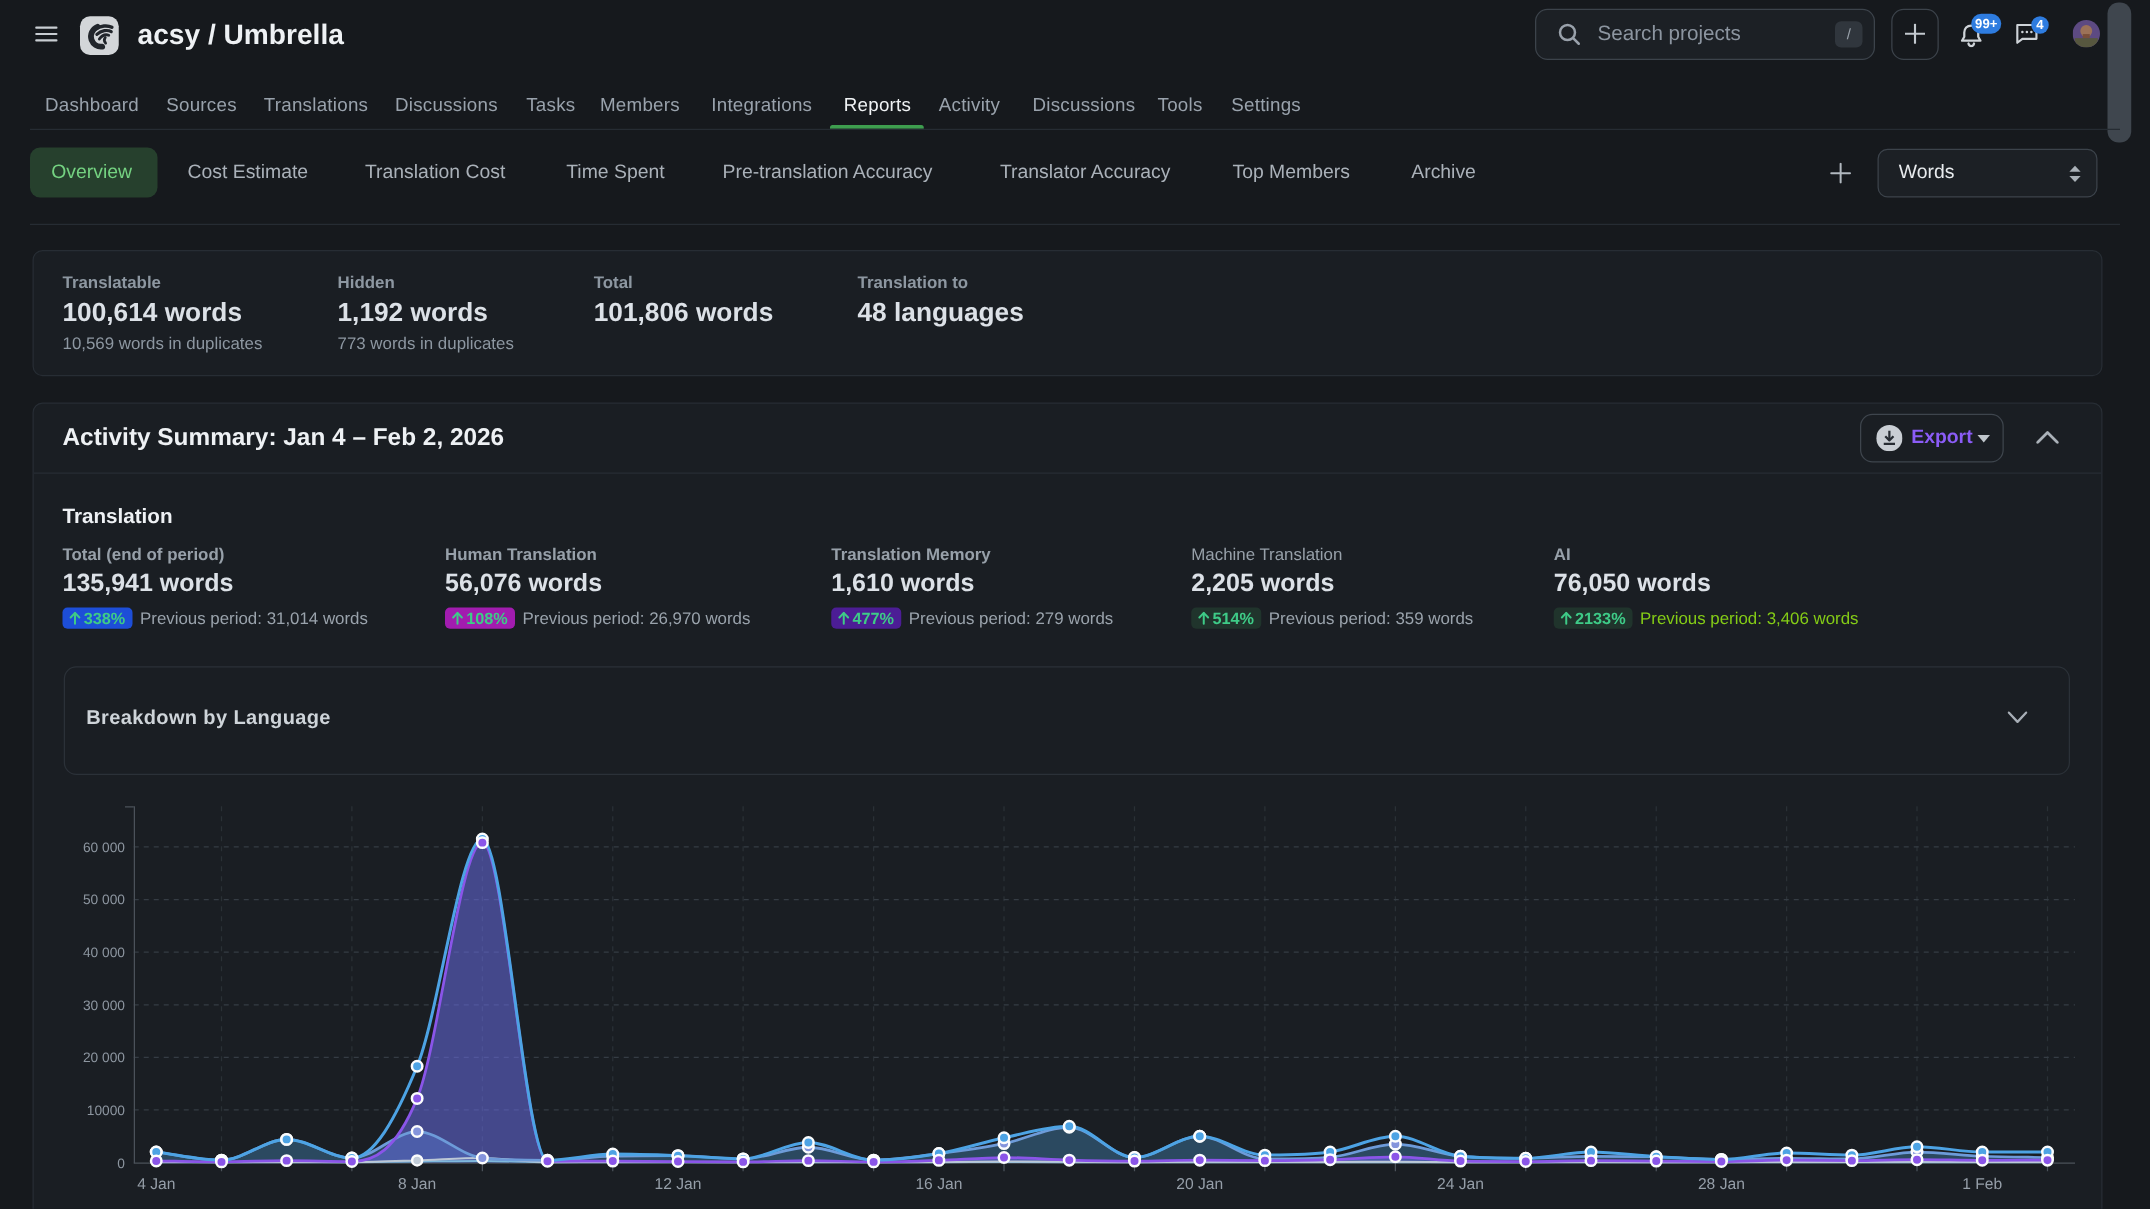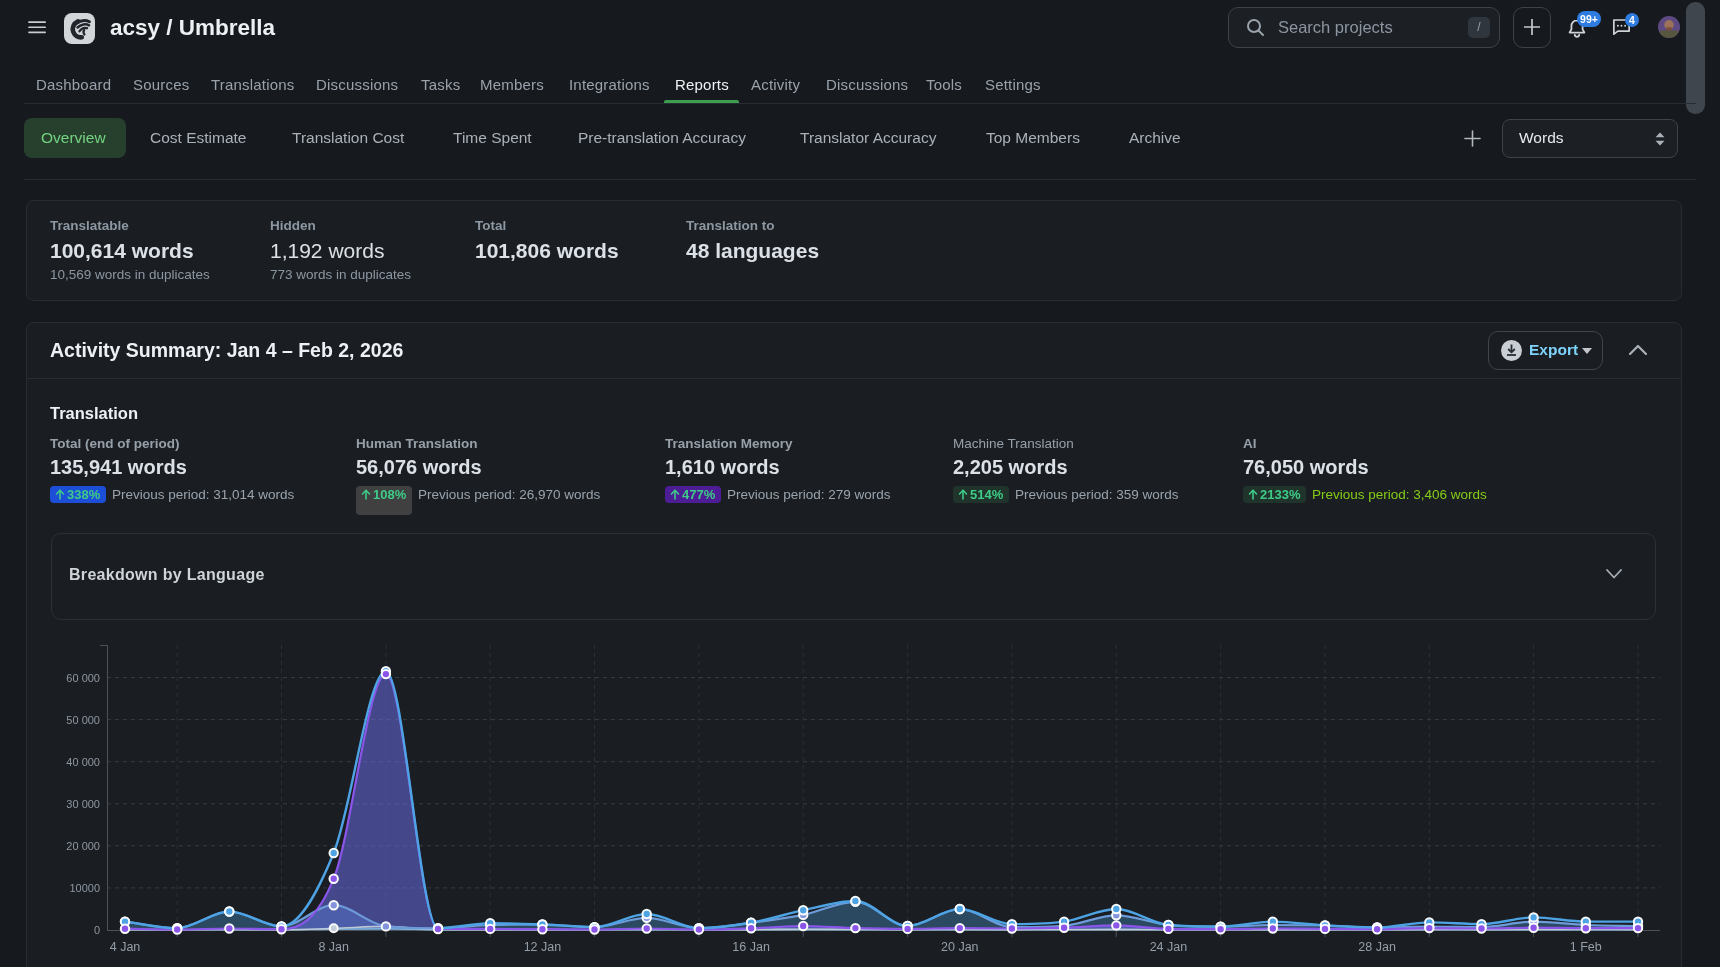--- a/index.html
+++ b/index.html
@@ -112,59 +112,59 @@
 <svg class="abs" style="left:1654px;top:132px" width="12" height="14" viewBox="0 0 12 14">
 <path d="M6,0.5 L10.5,5.3 L1.5,5.3 Z" fill="#aab1b8"></path>
     <path d="M6,13.5 L1.5,8.7 L10.5,8.7 Z" fill="#aab1b8"></path>
   </svg>
 <div class="abs" style="left:24px;top:179px;width:1672px;height:1px;background:#262c33"></div>
 <div class="abs" style="left:26px;top:200px;width:1656px;height:101px;border:1px solid #272d34;border-radius:8px;background:#1a1e23"></div>
 <div class="abs" style="left:50px;top:218px;font-size:13.5px;font-weight:700;color:#8d97a1">Translatable</div>
 <div class="abs" style="left:50px;top:239px;font-size:21px;font-weight:700;color:#dce1e7">100,614 words</div>
 <div class="abs" style="left:50px;top:267px;font-size:13.5px;color:#8d97a1">10,569 words in duplicates</div>
 <div class="abs" style="left:270px;top:218px;font-size:13.5px;font-weight:700;color:#8d97a1">Hidden</div>
-<div class="abs" style="left:270px;top:239px;font-size:21px;font-weight:400;color:#dce1e7">1,192 words</div>
+<div class="abs" style="left:270px;top:239px;font-size:21px;font-weight:700;color:#dce1e7">1,192 words</div>
 <div class="abs" style="left:270px;top:267px;font-size:13.5px;color:#8d97a1">773 words in duplicates</div>
 <div class="abs" style="left:475px;top:218px;font-size:13.5px;font-weight:700;color:#8d97a1">Total</div>
 <div class="abs" style="left:475px;top:239px;font-size:21px;font-weight:700;color:#dce1e7">101,806 words</div>
 <div class="abs" style="left:686px;top:218px;font-size:13.5px;font-weight:700;color:#8d97a1">Translation to</div>
 <div class="abs" style="left:686px;top:239px;font-size:21px;font-weight:700;color:#dce1e7">48 languages</div>
 <div class="abs" style="left:26px;top:322px;width:1656px;height:660px;border:1px solid #272d34;border-radius:8px;background:#1a1e23"></div>
 <div class="abs" style="left:27px;top:378px;width:1654px;height:1px;background:#272d34"></div>
 <div class="abs" style="left:50px;top:339px;font-size:19.5px;font-weight:700;color:#eef1f4">Activity Summary: Jan 4 – Feb 2, 2026</div>
 <div class="abs" style="left:1488px;top:331px;width:115px;height:39px;border:1px solid #3e454d;border-radius:10px"></div>
 <svg class="abs" style="left:1501px;top:340px" width="21" height="21" viewBox="0 0 21 21">
 <circle cx="10.5" cy="10.5" r="10.5" fill="#c9ced4"></circle>
 <g stroke="#272c33" stroke-width="1.8" fill="none">
       <line x1="10.5" y1="4.5" x2="10.5" y2="12"></line>
       <path d="M7.2,9 L10.5,12.3 L13.8,9" stroke-linejoin="round"></path>
       <line x1="6" y1="15" x2="15" y2="15"></line>
     </g>
   </svg>
-<div class="abs" style="left:1529px;top:341px;font-size:15.5px;font-weight:700;color:#7dd3fc">Export</div>
+<div class="abs" style="left:1529px;top:341px;font-size:15.5px;font-weight:700;color:#8b5cf6">Export</div>
 <svg class="abs" style="left:1581px;top:347px" width="12" height="8" viewBox="0 0 12 8">
     <path d="M1,1 L6,7 L11,1 Z" fill="#c0c6cc"></path>
   </svg>
 <svg class="abs" style="left:1629px;top:344px" width="18" height="11" viewBox="0 0 18 11">
     <path d="M1,10 L9,2 L17,10" fill="none" stroke="#aab1b8" stroke-width="2.2" stroke-linecap="round" stroke-linejoin="round"></path>
   </svg>
 <div class="abs" style="left:50px;top:404px;font-size:16.5px;font-weight:700;color:#eef1f4">Translation</div>
 <div class="abs" style="left:50px;top:436px;font-size:13.5px;font-weight:700;color:#97a0a9">Total (end of period)</div>
 <div class="abs" style="left:50px;top:456px;font-size:20px;font-weight:700;color:#dce1e7">135,941 words</div>
 <div class="abs" style="left:50px;top:486px;height:17px;border-radius:4px;background:#1d4ed8;color:#3ecb87;font-size:13px;font-weight:700;line-height:17px;padding:0 6px 0 17px">338%</div>
 <svg class="abs" style="left:55px;top:489px" width="10" height="11" viewBox="0 0 10 11">
     <g fill="none" stroke="#3ecb87" stroke-width="1.6" stroke-linecap="round" stroke-linejoin="round">
       <line x1="5" y1="10" x2="5" y2="1.5"></line>
       <path d="M1.5,5 L5,1.3 L8.5,5"></path>
     </g>
   </svg>
 <div class="abs" style="left:112px;top:487px;font-size:13.5px;color:#9aa3ac">Previous period: 31,014 words</div>
 <div class="abs" style="left:356px;top:436px;font-size:13.5px;font-weight:700;color:#97a0a9">Human Translation</div>
 <div class="abs" style="left:356px;top:456px;font-size:20px;font-weight:700;color:#dce1e7">56,076 words</div>
-<div class="abs" style="left:356px;top:486px;height:29px;border-radius:4px;background:#404040;color:#3ecb87;font-size:13px;font-weight:700;line-height:17px;padding:0 6px 0 17px">108%</div>
+<div class="abs" style="left:356px;top:486px;height:17px;border-radius:4px;background:#a21caf;color:#3ecb87;font-size:13px;font-weight:700;line-height:17px;padding:0 6px 0 17px">108%</div>
 <svg class="abs" style="left:361px;top:489px" width="10" height="11" viewBox="0 0 10 11">
     <g fill="none" stroke="#3ecb87" stroke-width="1.6" stroke-linecap="round" stroke-linejoin="round">
       <line x1="5" y1="10" x2="5" y2="1.5"></line>
       <path d="M1.5,5 L5,1.3 L8.5,5"></path>
     </g>
   </svg>
 <div class="abs" style="left:418px;top:487px;font-size:13.5px;color:#9aa3ac">Previous period: 26,970 words</div>
 <div class="abs" style="left:665px;top:436px;font-size:13.5px;font-weight:700;color:#97a0a9">Translation Memory</div>
 <div class="abs" style="left:665px;top:456px;font-size:20px;font-weight:700;color:#dce1e7">1,610 words</div>
 <div class="abs" style="left:665px;top:486px;height:17px;border-radius:4px;background:#4c1d95;color:#3ecb87;font-size:13px;font-weight:700;line-height:17px;padding:0 6px 0 17px">477%</div>

